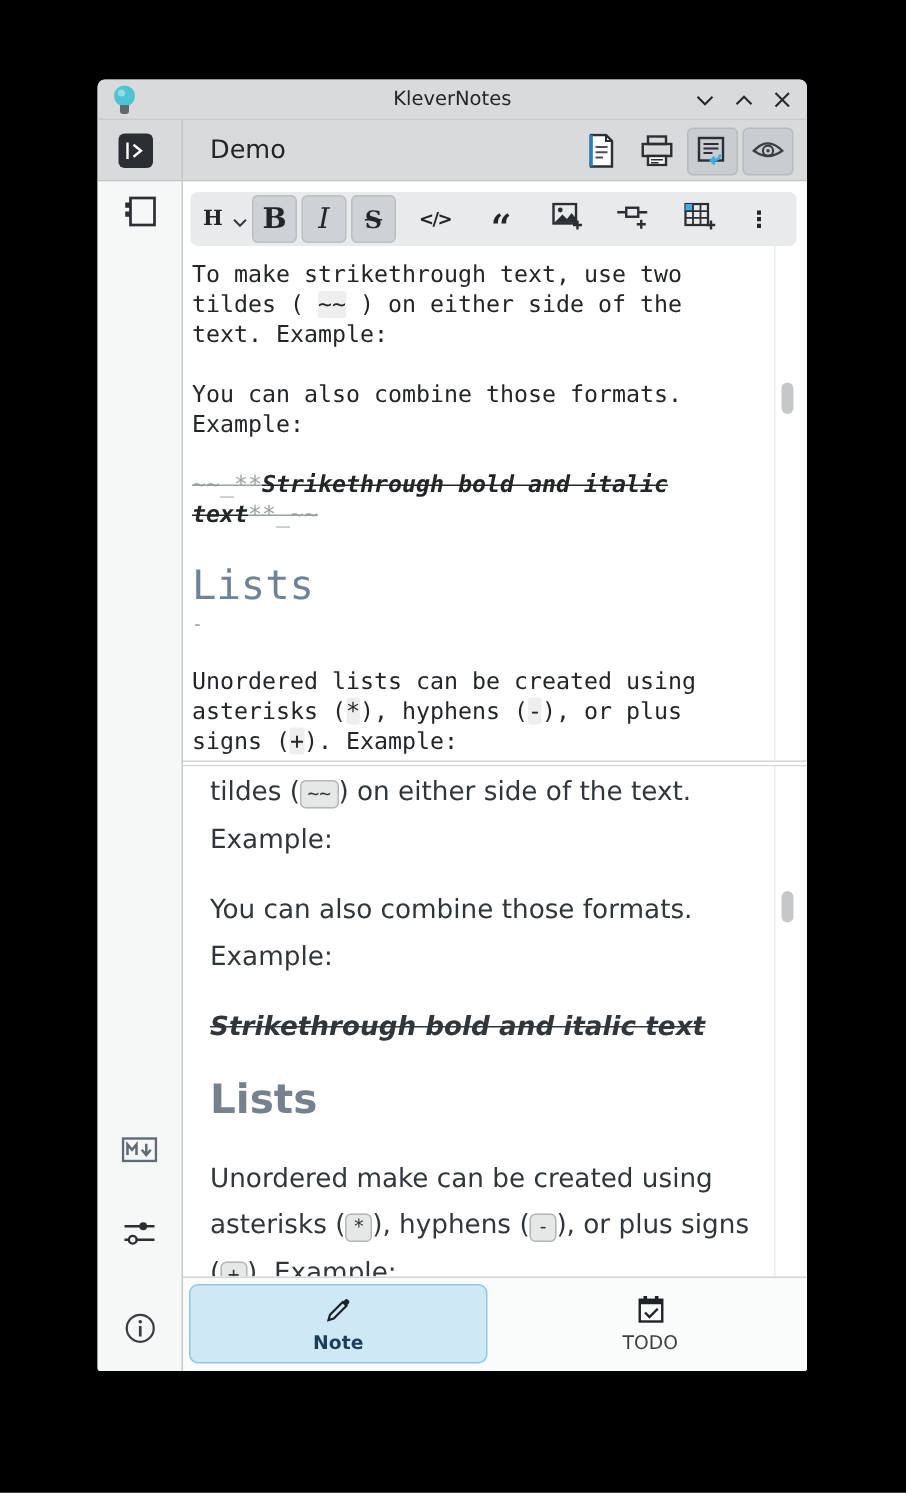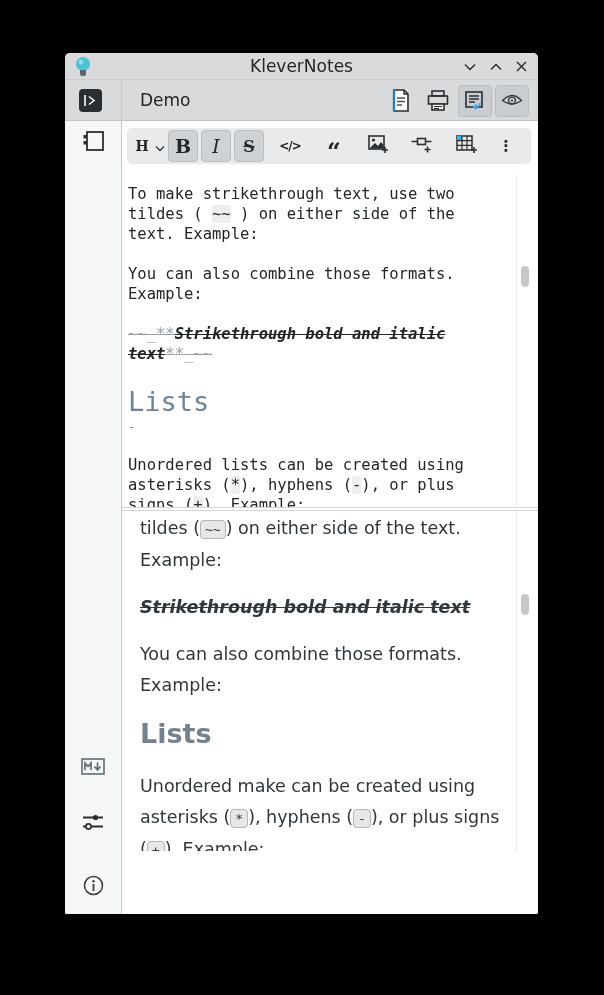--- a/index.html
+++ b/index.html
@@ -6,21 +6,21 @@
   html,body { width:604px; height:995px; background:#000; overflow:hidden;
               font-family:"DejaVu Sans", sans-serif; }
   #window { position:absolute; left:65px; top:53px; width:473px; height:861px;
             background:#fff; border-radius:5px 5px 2px 2px; overflow:hidden; }
 
   
   .titlebar { position:absolute; left:0; top:0; width:100%; height:27px;
               background:#d9dadb; border-bottom:1px solid #c9cbcd; }
   .app-icon { position:absolute; left:9px; top:3px; width:18px; height:21px; }
   .tb-title { position:absolute; left:0; right:0; top:0; height:27px; line-height:27px;
-              text-align:center; font-size:17px; color:#232629; }
+              text-align:center; font-size:13px; color:#232629; }
   .tb-controls { position:absolute; right:10px; top:0; height:27px; display:flex;
                  align-items:center; gap:13px; }
   .tb-controls .wbtn { width:13px; height:13px; display:flex; align-items:center;
                        justify-content:center; cursor:default; }
 
   
   .header { position:absolute; left:0; top:27px; width:100%; height:41px;
             background:#d9dadb; border-bottom:1px solid #c1c3c5; }
   .sb-toggle { position:absolute; left:14px; top:9px; width:23px; height:23px;
                background:#2a2e32; border-radius:4px; display:flex; align-items:center;
@@ -56,21 +56,21 @@
   .fbtn .g-strike { font-family:"DejaVu Serif", serif; font-weight:bold; font-size:16px;
                     text-decoration:line-through; }
   .fbtn .g-code { font-size:12px; font-weight:bold; letter-spacing:-1px; }
   .fbtn .g-quote { font-family:"DejaVu Serif", serif; font-weight:bold; font-size:24px;
                    line-height:10px; margin-top:12px; }
   .fbtn .g-more { font-size:15px; font-weight:bold; }
   .sp8 { margin-left:8px; } .sp12 { margin-left:11px; }
   .pushR { margin-left:auto; margin-right:2px; }
 
   
-  .editor { position:absolute; left:0; top:54px; width:416px; height:343px; background:#fff; }
+  .editor { position:absolute; left:0; top:43px; width:416px; height:343px; background:#fff; }
   .ed-text { position:absolute; left:6px; top:9px; font-family:"DejaVu Sans Mono", monospace;
              font-size:15.5px; color:#232629; white-space:pre; }
   .ed-line { line-height:20px; height:20px; }
   .ed-line.h1 { line-height:36px; height:36px; }
   .ed-line.h1m { line-height:15px; height:15px; font-size:12px; }
   .seg-hl { background:#eeeeee; border-radius:2px; }
   .seg-syn { color:#9aa0a4; text-decoration:line-through; }
   .seg-bis { font-weight:bold; font-style:italic; text-decoration:line-through;margin-top:28px; }
   .seg-h1 { font-size:27px; color:#6e8394; }
   .seg-h1m { color:#8b99a5; }
@@ -269,23 +269,42 @@
       <div class="ed-text" id="ed-text"><div class="ed-line"><span>To make strikethrough text, use two</span></div><div class="ed-line"><span>tildes ( </span><span class="seg-hl">~~</span><span> ) on either side of the</span></div><div class="ed-line"><span>text. Example:</span></div><div class="ed-line">&nbsp;</div><div class="ed-line"><span>You can also combine those formats.</span></div><div class="ed-line"><span>Example:</span></div><div class="ed-line">&nbsp;</div><div class="ed-line"><span class="seg-syn">~~_**</span><span class="seg-bis">Strikethrough bold and italic</span></div><div class="ed-line"><span class="seg-bis">text</span><span class="seg-syn">**_~~</span></div><div class="ed-line">&nbsp;</div><div class="ed-line h1"><span class="seg-h1">Lists</span></div><div class="ed-line h1m"><span class="seg-h1m">-</span></div><div class="ed-line">&nbsp;</div><div class="ed-line"><span>Unordered lists can be created using</span></div><div class="ed-line"><span>asterisks (</span><span class="seg-hl">*</span><span>), hyphens (</span><span class="seg-hl">-</span><span>), or plus</span></div><div class="ed-line"><span>signs (</span><span class="seg-hl">+</span><span>). Example:</span></div></div>
       <div class="pane-sep"></div>
       <div class="thumb" style="top:91px"></div>
     </div>
 
     <div class="splitter"></div>
 
     <div class="preview">
       <div class="pv" id="pv">
           <p><span>tildes (</span><span class="pv-code">~~</span><span>) on either side of the text. Example:</span></p>
+          <p><span>You can also combine those formats. Example:</span></p>
           <p><span class="pv-strike">Strikethrough bold and italic text</span></p>
-          <p><span>You can also combine those formats. Example:</span></p>
           <div class="pv-h2"><span>Lists</span></div>
           <p><span>Unordered make can be created using asterisks (</span><span class="pv-code">*</span><span>), hyphens (</span><span class="pv-code">-</span><span>), or plus signs (</span><span class="pv-code">+</span><span>). Example:</span></p>
         </div>
       <div class="pane-sep"></div>
       <div class="thumb" style="top:83px"></div>
     </div>
 
+    <div class="tabbar">
+      <div class="tab active" style="left:4px">
+        <svg width="20" height="20" viewBox="0 0 20 20">
+          <path d="M4 13.5 L12.5 5 L15 7.5 L6.5 16 L3 17 Z" fill="none" stroke="#1d2327" stroke-width="1.5"></path>
+          <path d="M12.5 5 L14 3.5 a1.4 1.4 0 0 1 2 0 l0.5 0.5 a1.4 1.4 0 0 1 0 2 L15 7.5 Z" fill="#1d2327"></path>
+        </svg>
+        <span class="tab-label">Note</span>
+      </div>
+      <div class="tab" style="left:212px">
+        <svg width="20" height="20" viewBox="0 0 20 20">
+          <rect x="2.5" y="3.5" width="15" height="14.5" fill="none" stroke="#1d2327" stroke-width="1.6"></rect>
+          <rect x="2.5" y="3.5" width="15" height="3" fill="#1d2327"></rect>
+          <rect x="5" y="1" width="2.4" height="3.6" fill="#1d2327"></rect>
+          <rect x="12.6" y="1" width="2.4" height="3.6" fill="#1d2327"></rect>
+          <path d="M6 12 L9 15 L14.5 9.5" fill="none" stroke="#1d2327" stroke-width="1.6"></path>
+        </svg>
+        <span class="tab-label">TODO</span>
+      </div>
+    </div>
   </div>
 </div>
 
 </body></html>

